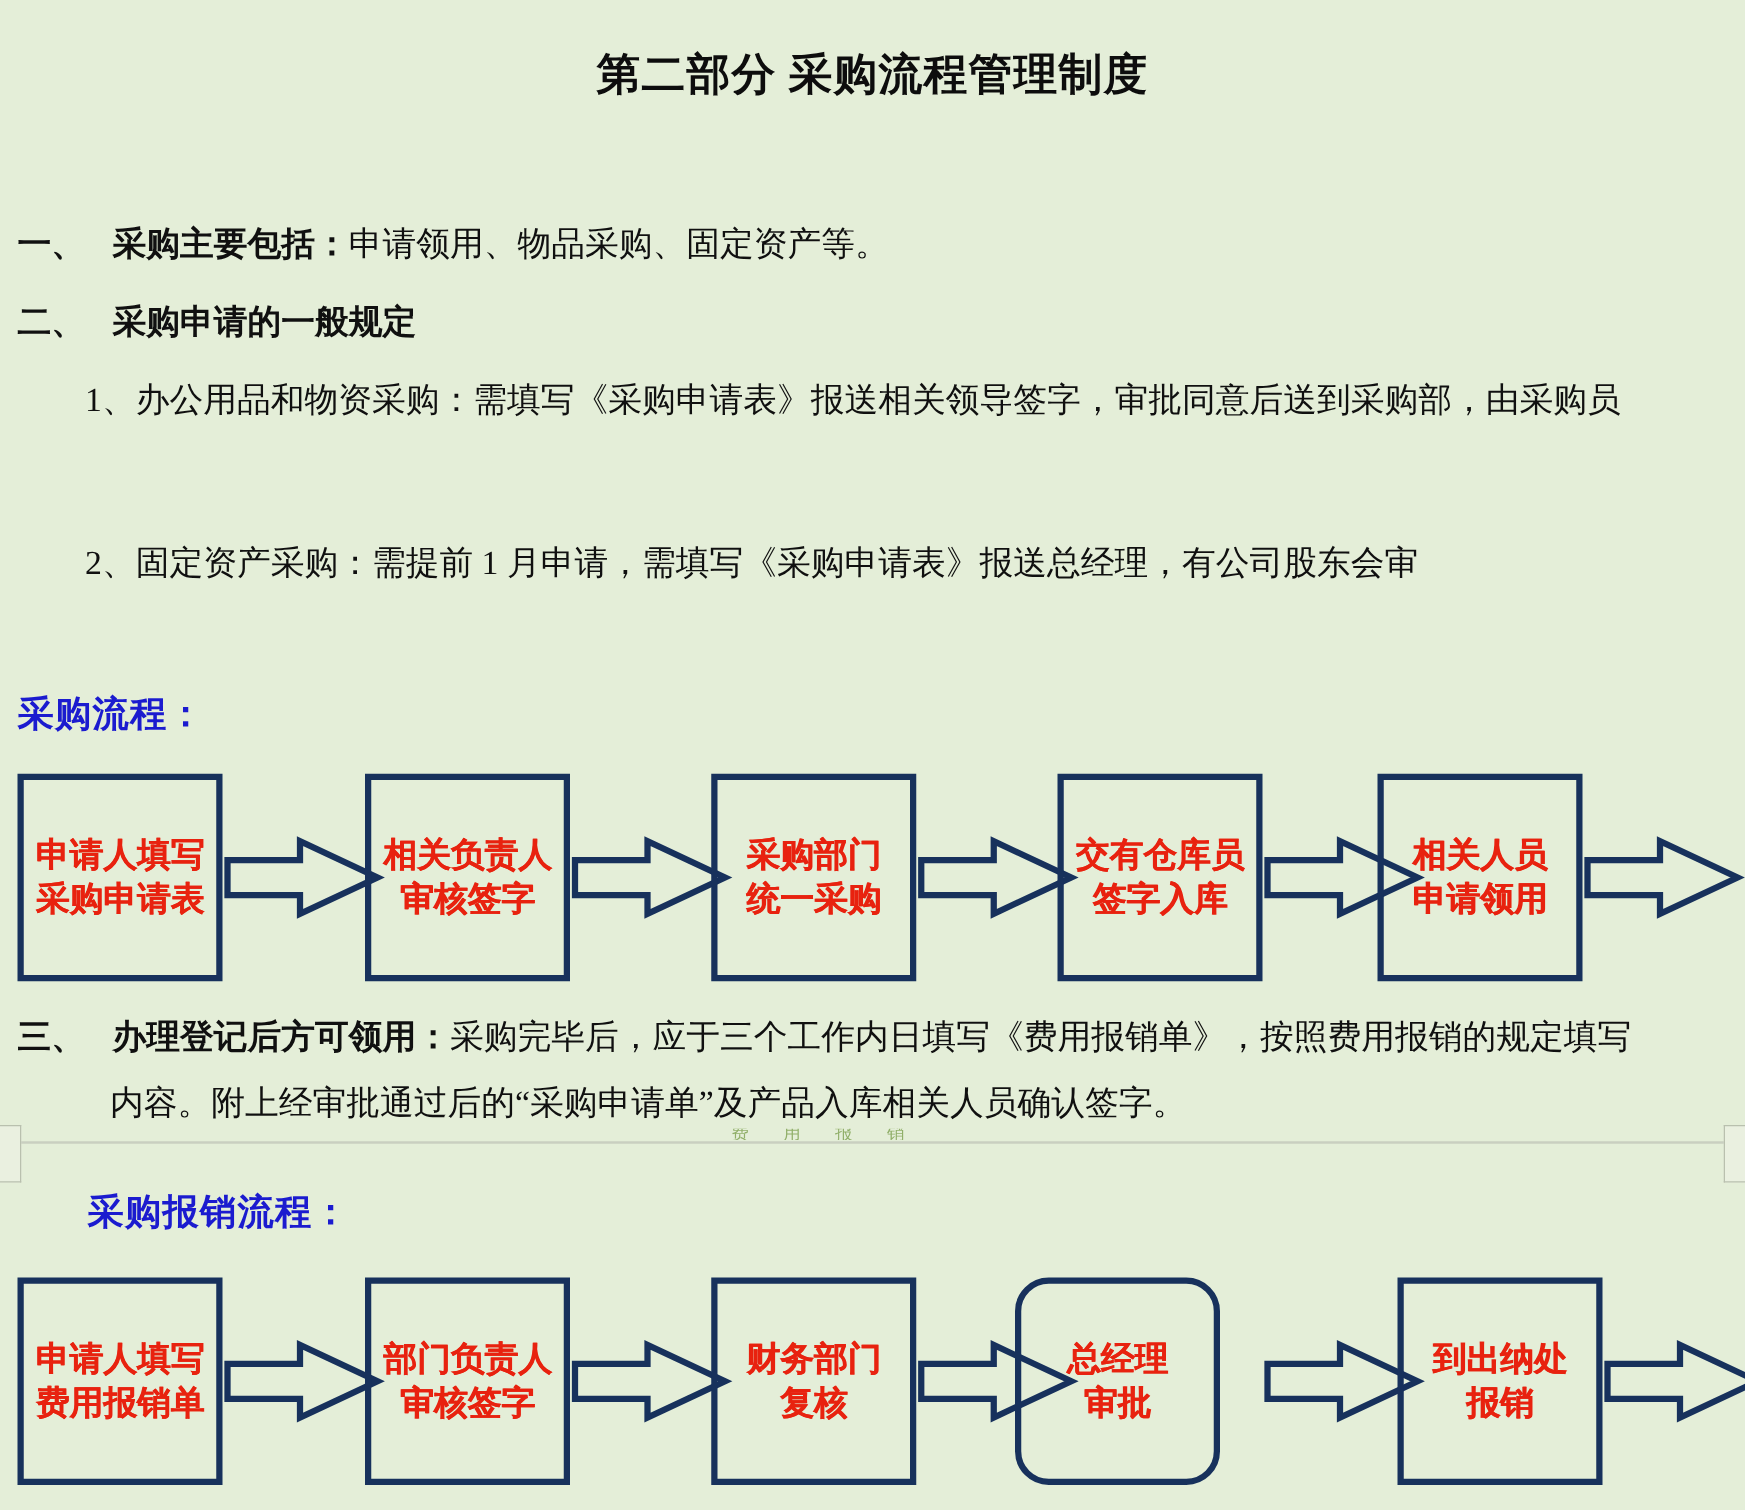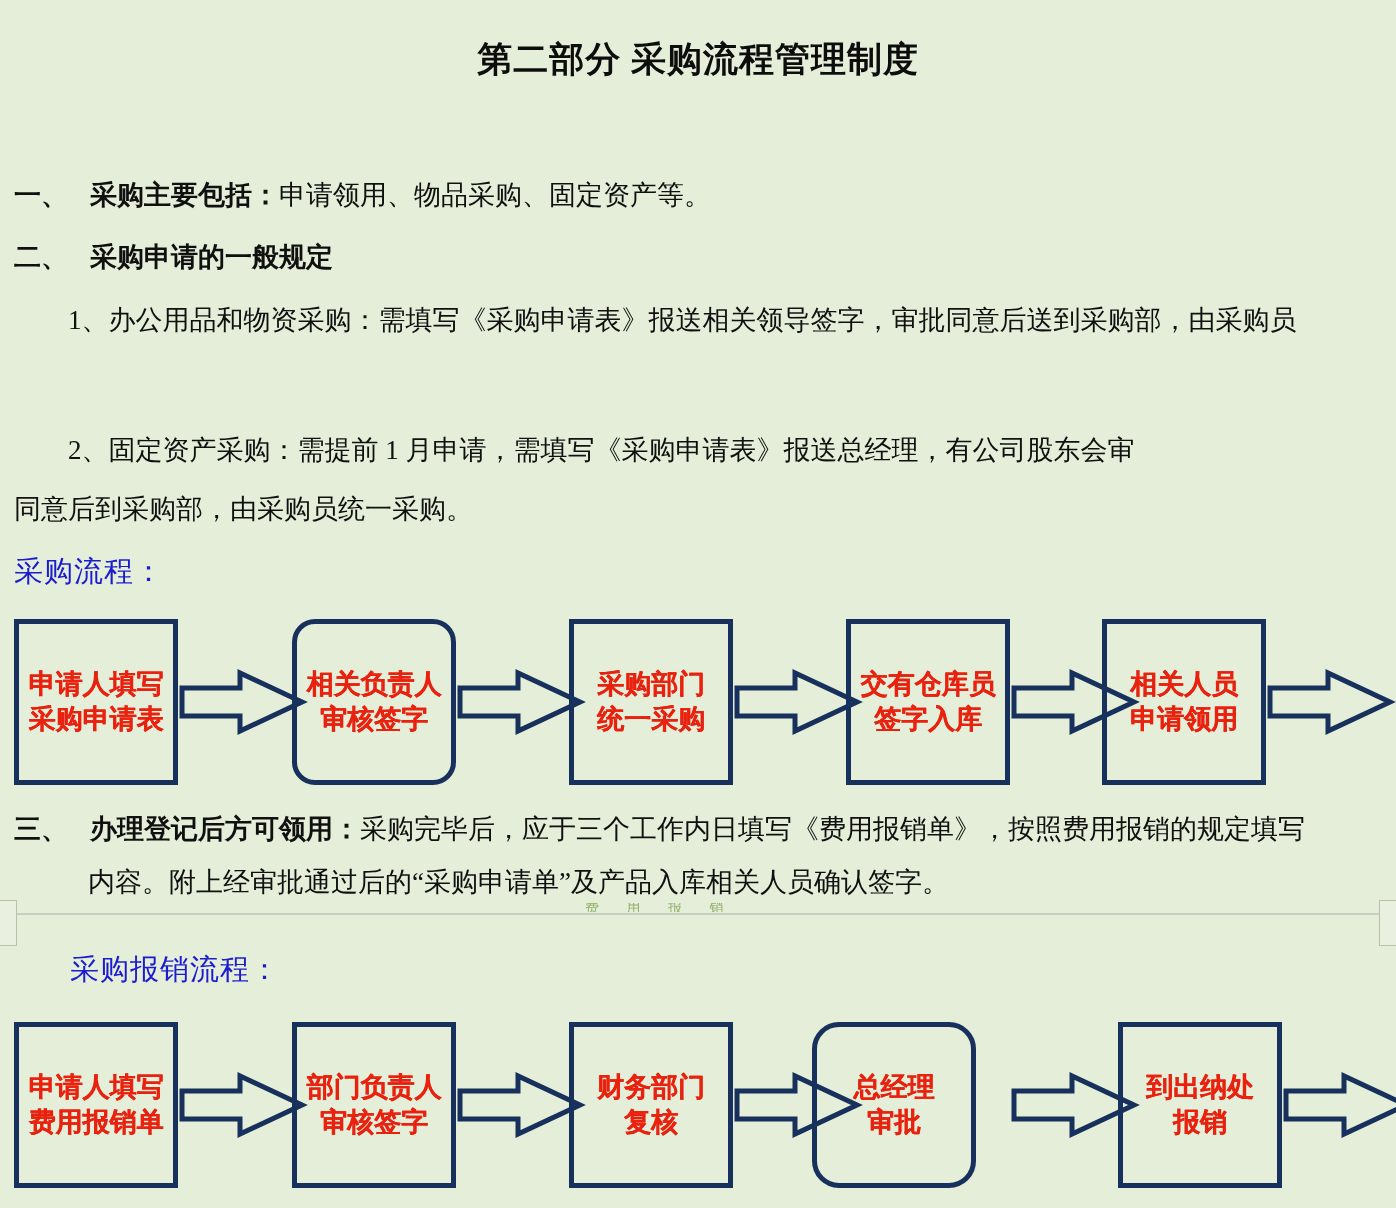--- a/index.html
+++ b/index.html
@@ -53,21 +53,21 @@
     font-weight: bold;
     display: inline-block;
     min-width: 76px;
   }
 
   
   .blue-head {
     position: absolute;
     left: 14px;
     font-size: 29px;
-    font-weight: normal;
+    font-weight: bold;
     color: #1b1bcf;
     font-family: "Liberation Serif", "DejaVu Serif", serif;
     letter-spacing: 1px;
   }
   .blue-head.indented { left: 30px; }
 
   
   .flow {
     position: absolute;
     left: 0;
@@ -146,36 +146,35 @@
     <span class="lbl-num">一、</span><span class="bold">采购主要包括：</span><span>申请领用、物品采购、固定资产等。</span>
   </div>
 
   <div class="body-text" style="top:240px;">
     <span class="lbl-num">二、</span><span class="bold">采购申请的一般规定</span>
   </div>
 
   <div class="body-text indent2" style="top:303px;">1、办公用品和物资采购：需填写《采购申请表》报送相关领导签字，审批同意后送到采购部，由采购员</div>
 
   <div class="body-text indent2" style="top:433px;">2、固定资产采购：需提前 1 月申请，需填写《采购申请表》报送总经理，有公司股东会审</div>
-  <div class="body-text" style="top:492px;">同意后到采购部，由采购员统一采购。</div>
 
   <div class="blue-head" style="top:552px;">采购流程：</div>
 
   <div class="flow" style="top:619px;">
 
     <div class="node" style="left:14px;">
       <div class="node-label"><span>申请人填写</span><br><span>采购申请表</span></div>
     </div>
     <div class="arrow" style="left:182px;">
       <svg width="122" height="62" viewBox="0 0 122 62">
           <polygon points="0,17 58,17 58,2 120,31 58,60 58,45 0,45" fill="none" stroke="#17315c" stroke-width="5" stroke-linejoin="miter"></polygon>
         </svg>
     </div>
 
-    <div class="node" style="left:292px;border-radius:23px;">
+    <div class="node" style="left:292px;">
       <div class="node-label"><span>相关负责人</span><br><span>审核签字</span></div>
     </div>
     <div class="arrow" style="left:460px;">
       <svg width="122" height="62" viewBox="0 0 122 62">
           <polygon points="0,17 58,17 58,2 120,31 58,60 58,45 0,45" fill="none" stroke="#17315c" stroke-width="5" stroke-linejoin="miter"></polygon>
         </svg>
     </div>
 
     <div class="node" style="left:569px;">
       <div class="node-label"><span>采购部门</span><br><span>统一采购</span></div>

